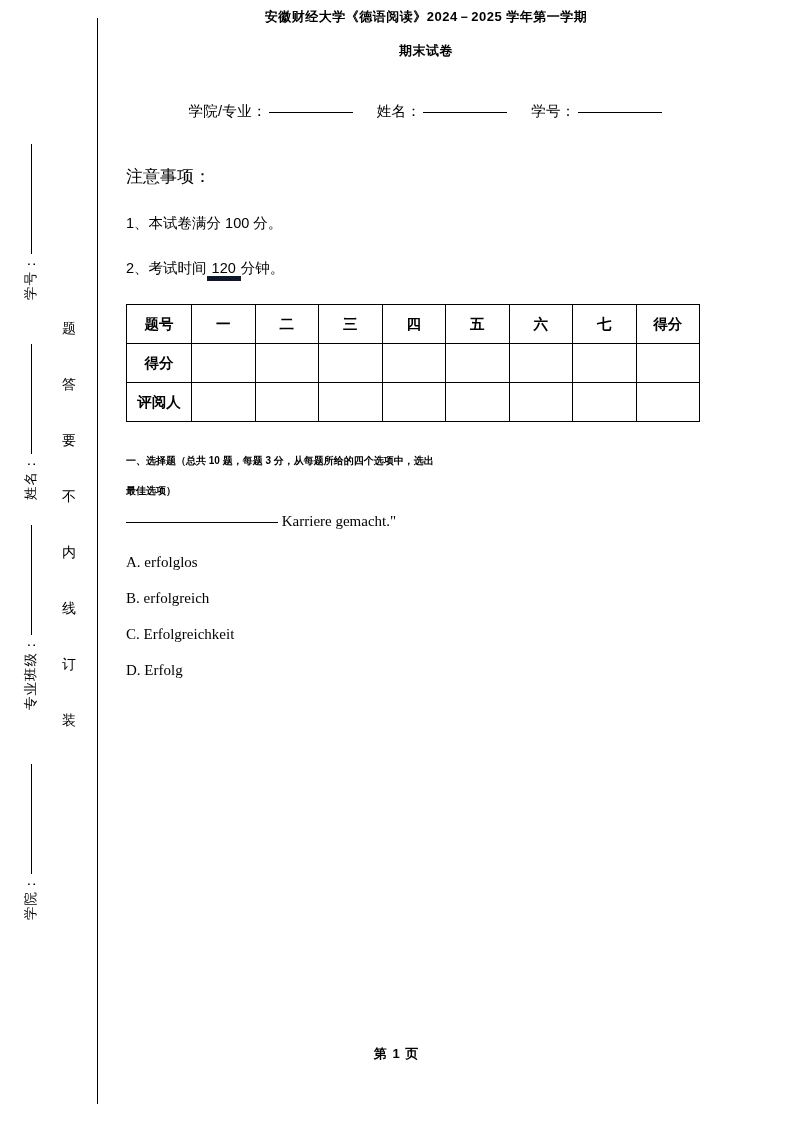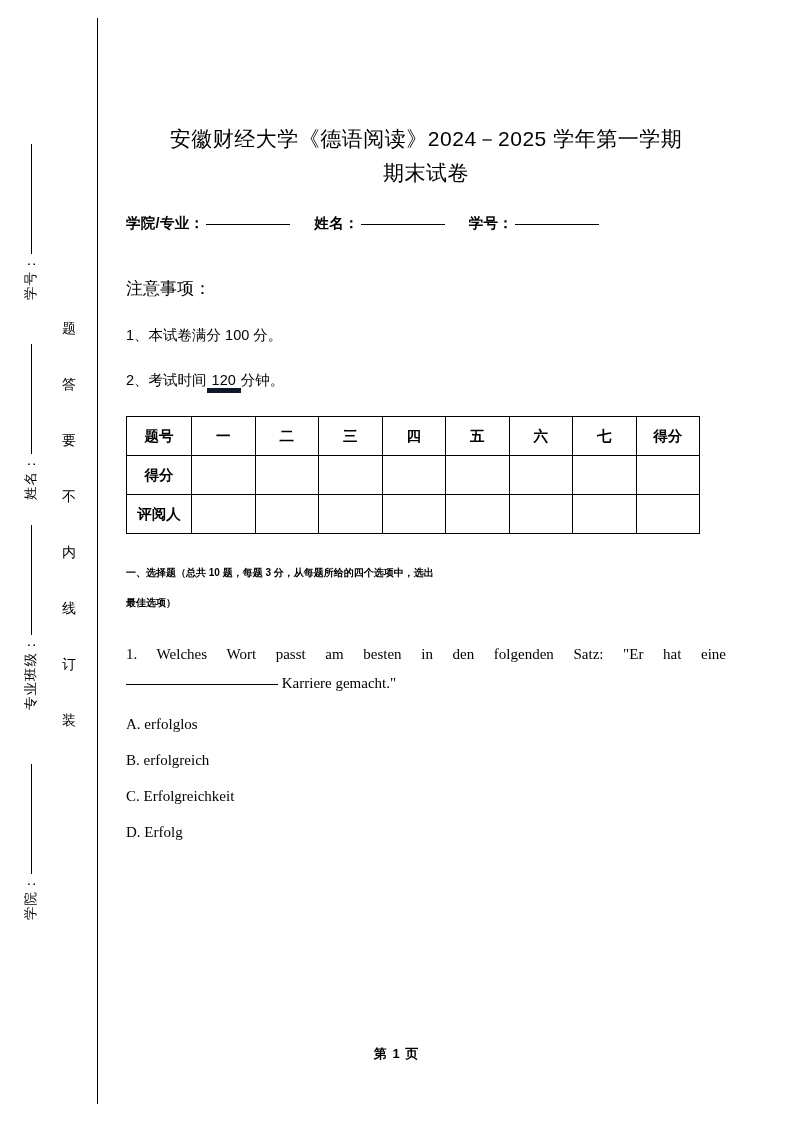--- a/index.html
+++ b/index.html
@@ -73,36 +73,35 @@
 
   
   .body {
     position: absolute;
     left: 126px;
     top: 0;
     width: 600px;
   }
   h1.title {
     font-family: "Liberation Sans", sans-serif;
-    font-size: 21px;
-    font-weight: normal;
+    font-size: 13px;
+    font-weight: bold;
     text-align: center;
     line-height: 34px;
     margin: 0;
-    padding-top: 122px;
     letter-spacing: 0.5px;
   }
   .title-l2 { display: block; }
 
   .infoline {
-    margin-top: 24px;
-    text-align: left;
+    margin-top: 34px;
+    text-align: center;
     font-family: "Liberation Sans", sans-serif;
     font-size: 14.5px;
-    font-weight: bold;
+    font-weight: normal;
     letter-spacing: 0.3px;
   }
   .infoline .blank {
     display: inline-block;
     width: 84px;
     border-bottom: 1px solid #000;
     height: 1px;
     vertical-align: 3px;
     margin: 0 2px;
   }
@@ -274,21 +273,20 @@
         <td></td>
       </tr>
     </tbody>
       </table>
 
     <div class="section-head">
       <div>一、选择题（总共 10 题，每题 3 分，从每题所给的四个选项中，选出</div>
       <div>最佳选项）</div>
     </div>
 
-    <div class="q-stem">1. Welches Wort passt am besten in den folgenden Satz: "Er hat eine</div>
     <div class="q-stem2">
       <span class="fillblank"></span>
       <span>Karriere gemacht."</span>
     </div>
 
     <div class="opt">A. erfolglos</div>
     <div class="opt">B. erfolgreich</div>
     <div class="opt">C. Erfolgreichkeit</div>
     <div class="opt">D. Erfolg</div>
   </div>

